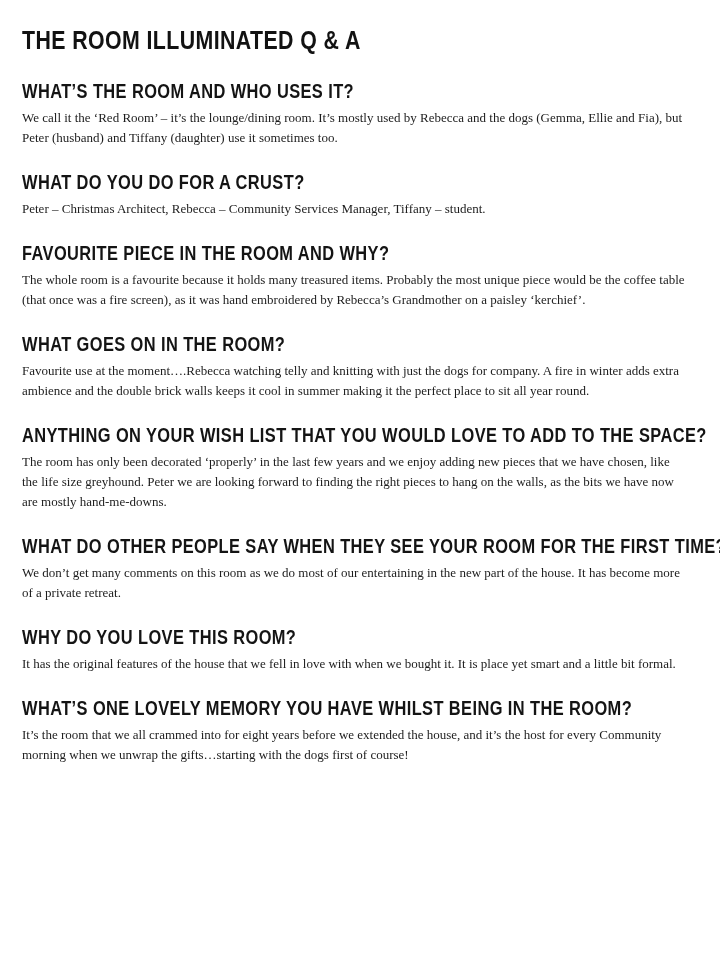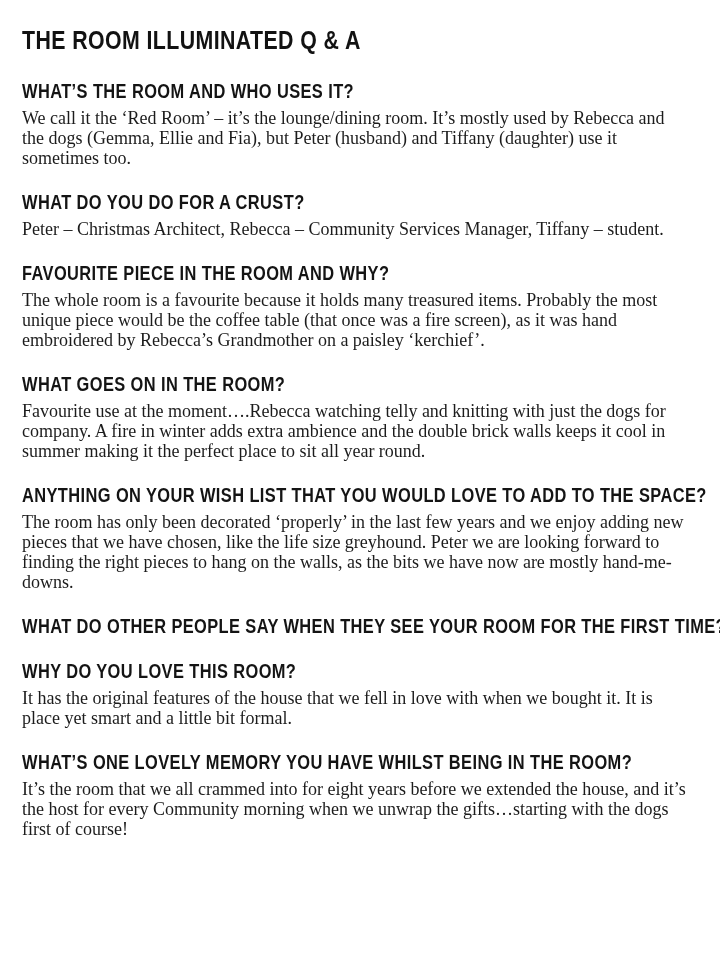--- a/index.html
+++ b/index.html
@@ -40,21 +40,21 @@
     line-height: 22px;
     letter-spacing: 0.5px;
     color: #141414;
     white-space: nowrap;
     transform: scaleX(0.82);
     transform-origin: 0 50%;
     margin: 0 0 6px 0;
   }
   .answer {
     font-family: "Liberation Serif", "DejaVu Serif", serif;
-    font-size: 18px;
+    font-size: 13px;
     line-height: 20px;
     color: #1c1c1c;
     margin: 0;
   }
 </style>
 </head>
 <body>
 
 <div class="doc">
 
@@ -80,20 +80,21 @@
     <p class="answer">Favourite use at the moment….Rebecca watching telly and knitting with just the dogs for company. A fire in winter adds extra ambience and the double brick walls keeps it cool in summer making it the perfect place to sit all year round.</p>
   </section>
 
   <section class="qa-section">
     <h2 class="question">ANYTHING ON YOUR WISH LIST THAT YOU WOULD LOVE TO ADD TO THE SPACE?</h2>
     <p class="answer">The room has only been decorated ‘properly’ in the last few years and we enjoy adding new pieces that we have chosen, like the life size greyhound. Peter we are looking forward to finding the right pieces to hang on the walls, as the bits we have now are mostly hand-me-downs.</p>
   </section>
 
   <section class="qa-section">
     <h2 class="question">WHAT DO OTHER PEOPLE SAY WHEN THEY SEE YOUR ROOM FOR THE FIRST TIME?</h2>
+    <p class="answer">We don’t get many comments on this room as we do most of our entertaining in the new part of the house. It has become more of a private retreat.</p>
   </section>
 
   <section class="qa-section">
     <h2 class="question">WHY DO YOU LOVE THIS ROOM?</h2>
     <p class="answer">It has the original features of the house that we fell in love with when we bought it. It is place yet smart and a little bit formal.</p>
   </section>
 
   <section class="qa-section">
     <h2 class="question">WHAT’S ONE LOVELY MEMORY YOU HAVE WHILST BEING IN THE ROOM?</h2>
     <p class="answer">It’s the room that we all crammed into for eight years before we extended the house, and it’s the host for every Community morning when we unwrap the gifts…starting with the dogs first of course!</p>

